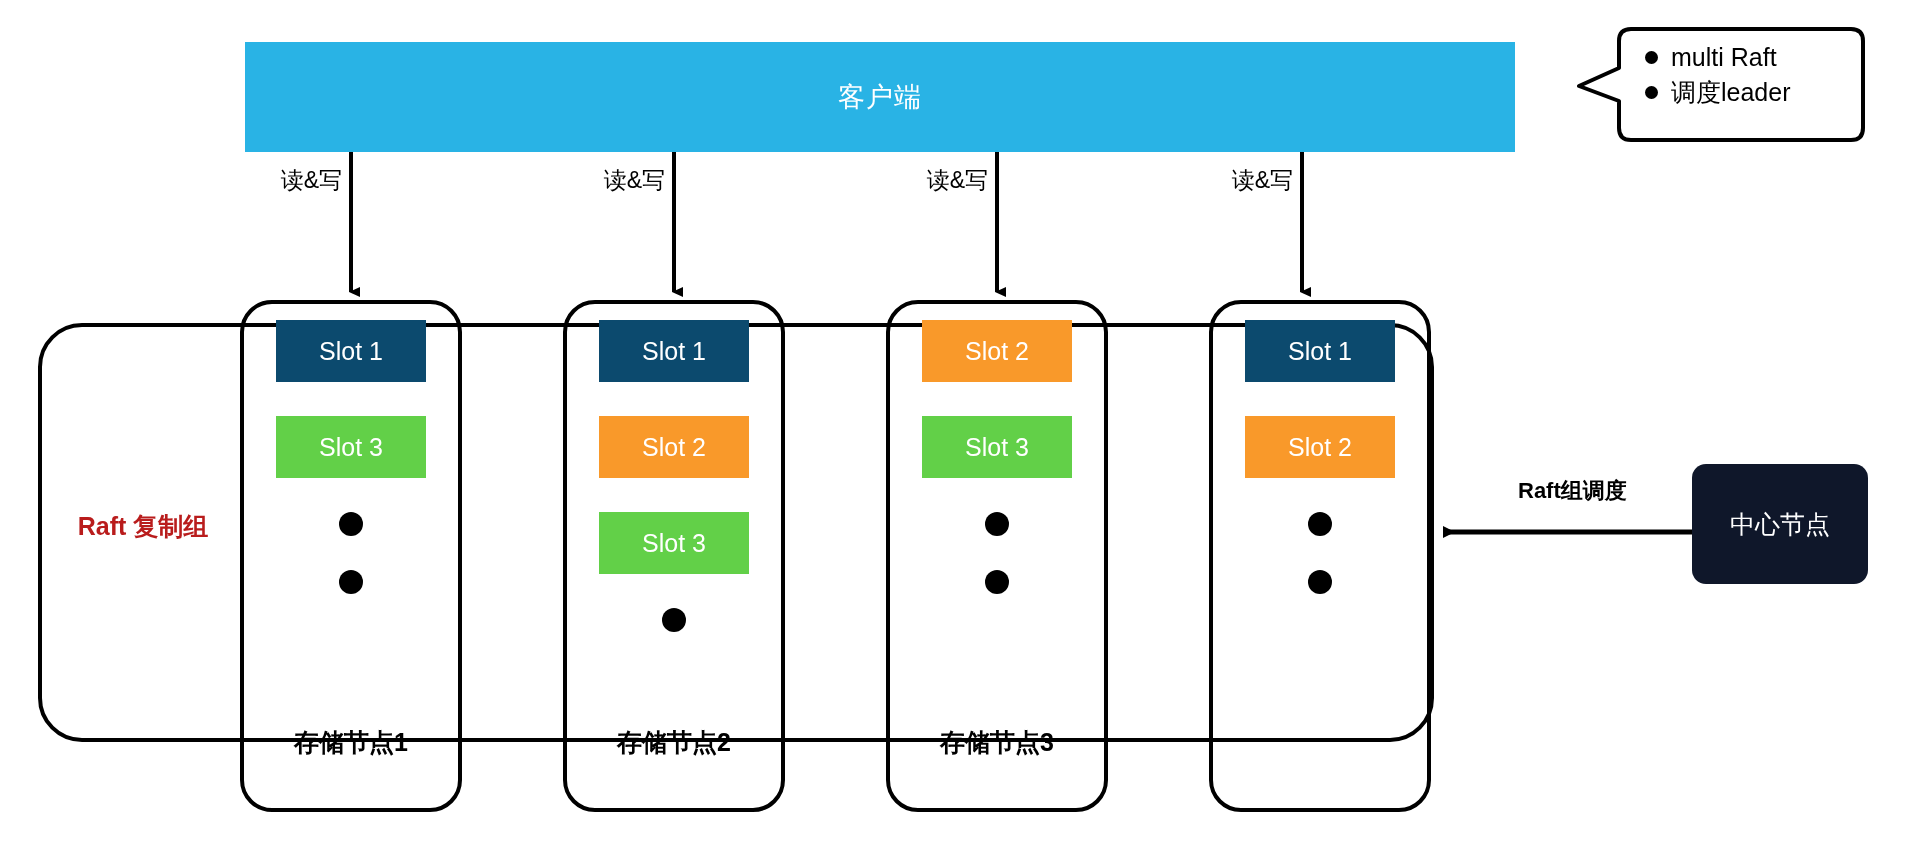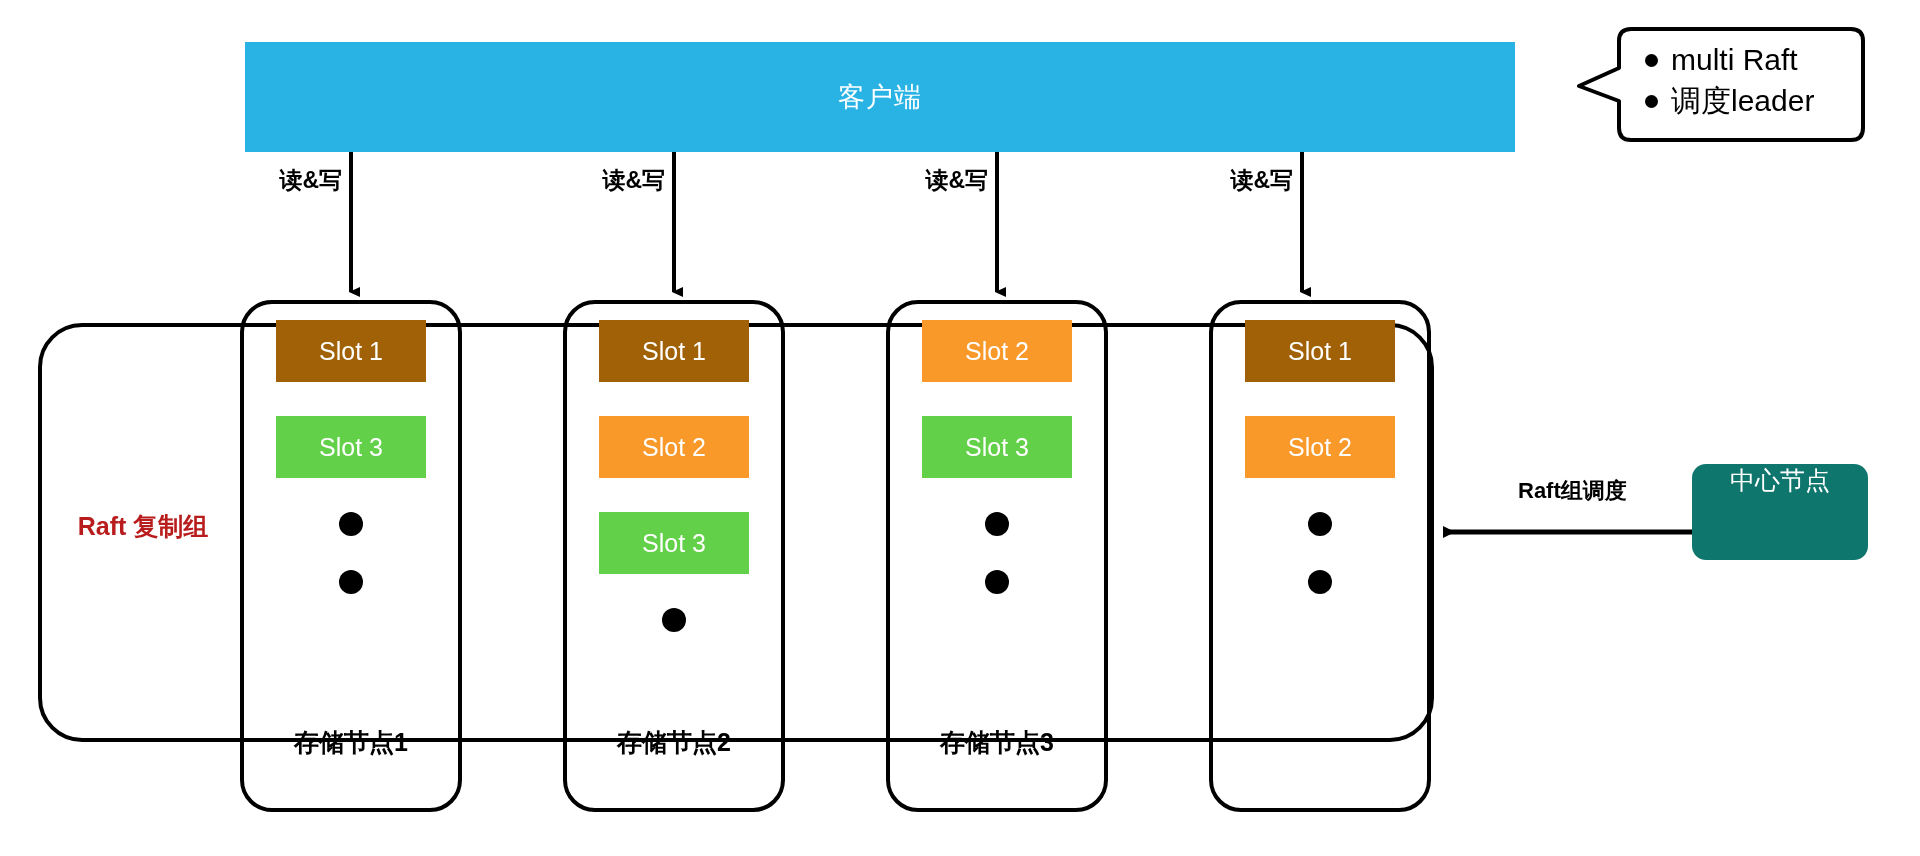--- a/index.html
+++ b/index.html
@@ -42,21 +42,21 @@
   }
   .client-bar-label {
     color: #ffffff;
     font-size: 27px;
     letter-spacing: 1px;
   }
 
   
   .rw-label {
     font-size: 23px;
-    font-weight: bold;
+    font-weight: normal;
     color: #000000;
     white-space: nowrap;
     text-align: right;
     transform: translateX(-100%);
   }
 
   
   .raft-group-label {
     left: 48px;
     top: 510px;
@@ -86,21 +86,21 @@
   .slot {
     width: 150px;
     height: 62px;
     margin: 0 auto 34px auto;
     display: flex;
     align-items: center;
     justify-content: center;
     color: #ffffff;
     font-size: 25px;
   }
-  .slot.blue  { background: #a16207; }
+  .slot.blue  { background: #0c4a6e; }
   .slot.green { background: #62d048; }
   .slot.orange{ background: #f9992a; }
 
   .dots {
     width: 150px;
     margin: 0 auto;
     display: flex;
     flex-direction: column;
     align-items: center;
   }
@@ -122,24 +122,25 @@
     font-weight: bold;
     color: #000000;
     white-space: nowrap;
   }
 
   
   .center-node {
     left: 1692px;
     top: 464px;
     width: 176px;
-    height: 96px;
-    background: #0f766e;
+    height: 120px;
+    background: #0f172a;
     border-radius: 14px;
     display: flex;
+    align-items: center;
     justify-content: center;
   }
   .center-node-label {
     color: #ffffff;
     font-size: 25px;
   }
   .sched-label {
     left: 1518px;
     top: 476px;
     font-size: 22px;
@@ -153,21 +154,21 @@
     left: 1619px;
     top: 29px;
     width: 244px;
     height: 111px;
     box-sizing: border-box;
     padding: 14px 0 0 26px;
   }
   .legend-item {
     display: flex;
     align-items: center;
-    font-size: 30px;
+    font-size: 25px;
     color: #000000;
     margin-bottom: 4px;
     white-space: nowrap;
   }
   .legend-bullet {
     width: 13px;
     height: 13px;
     border-radius: 50%;
     background: #000000;
     margin-right: 13px;

